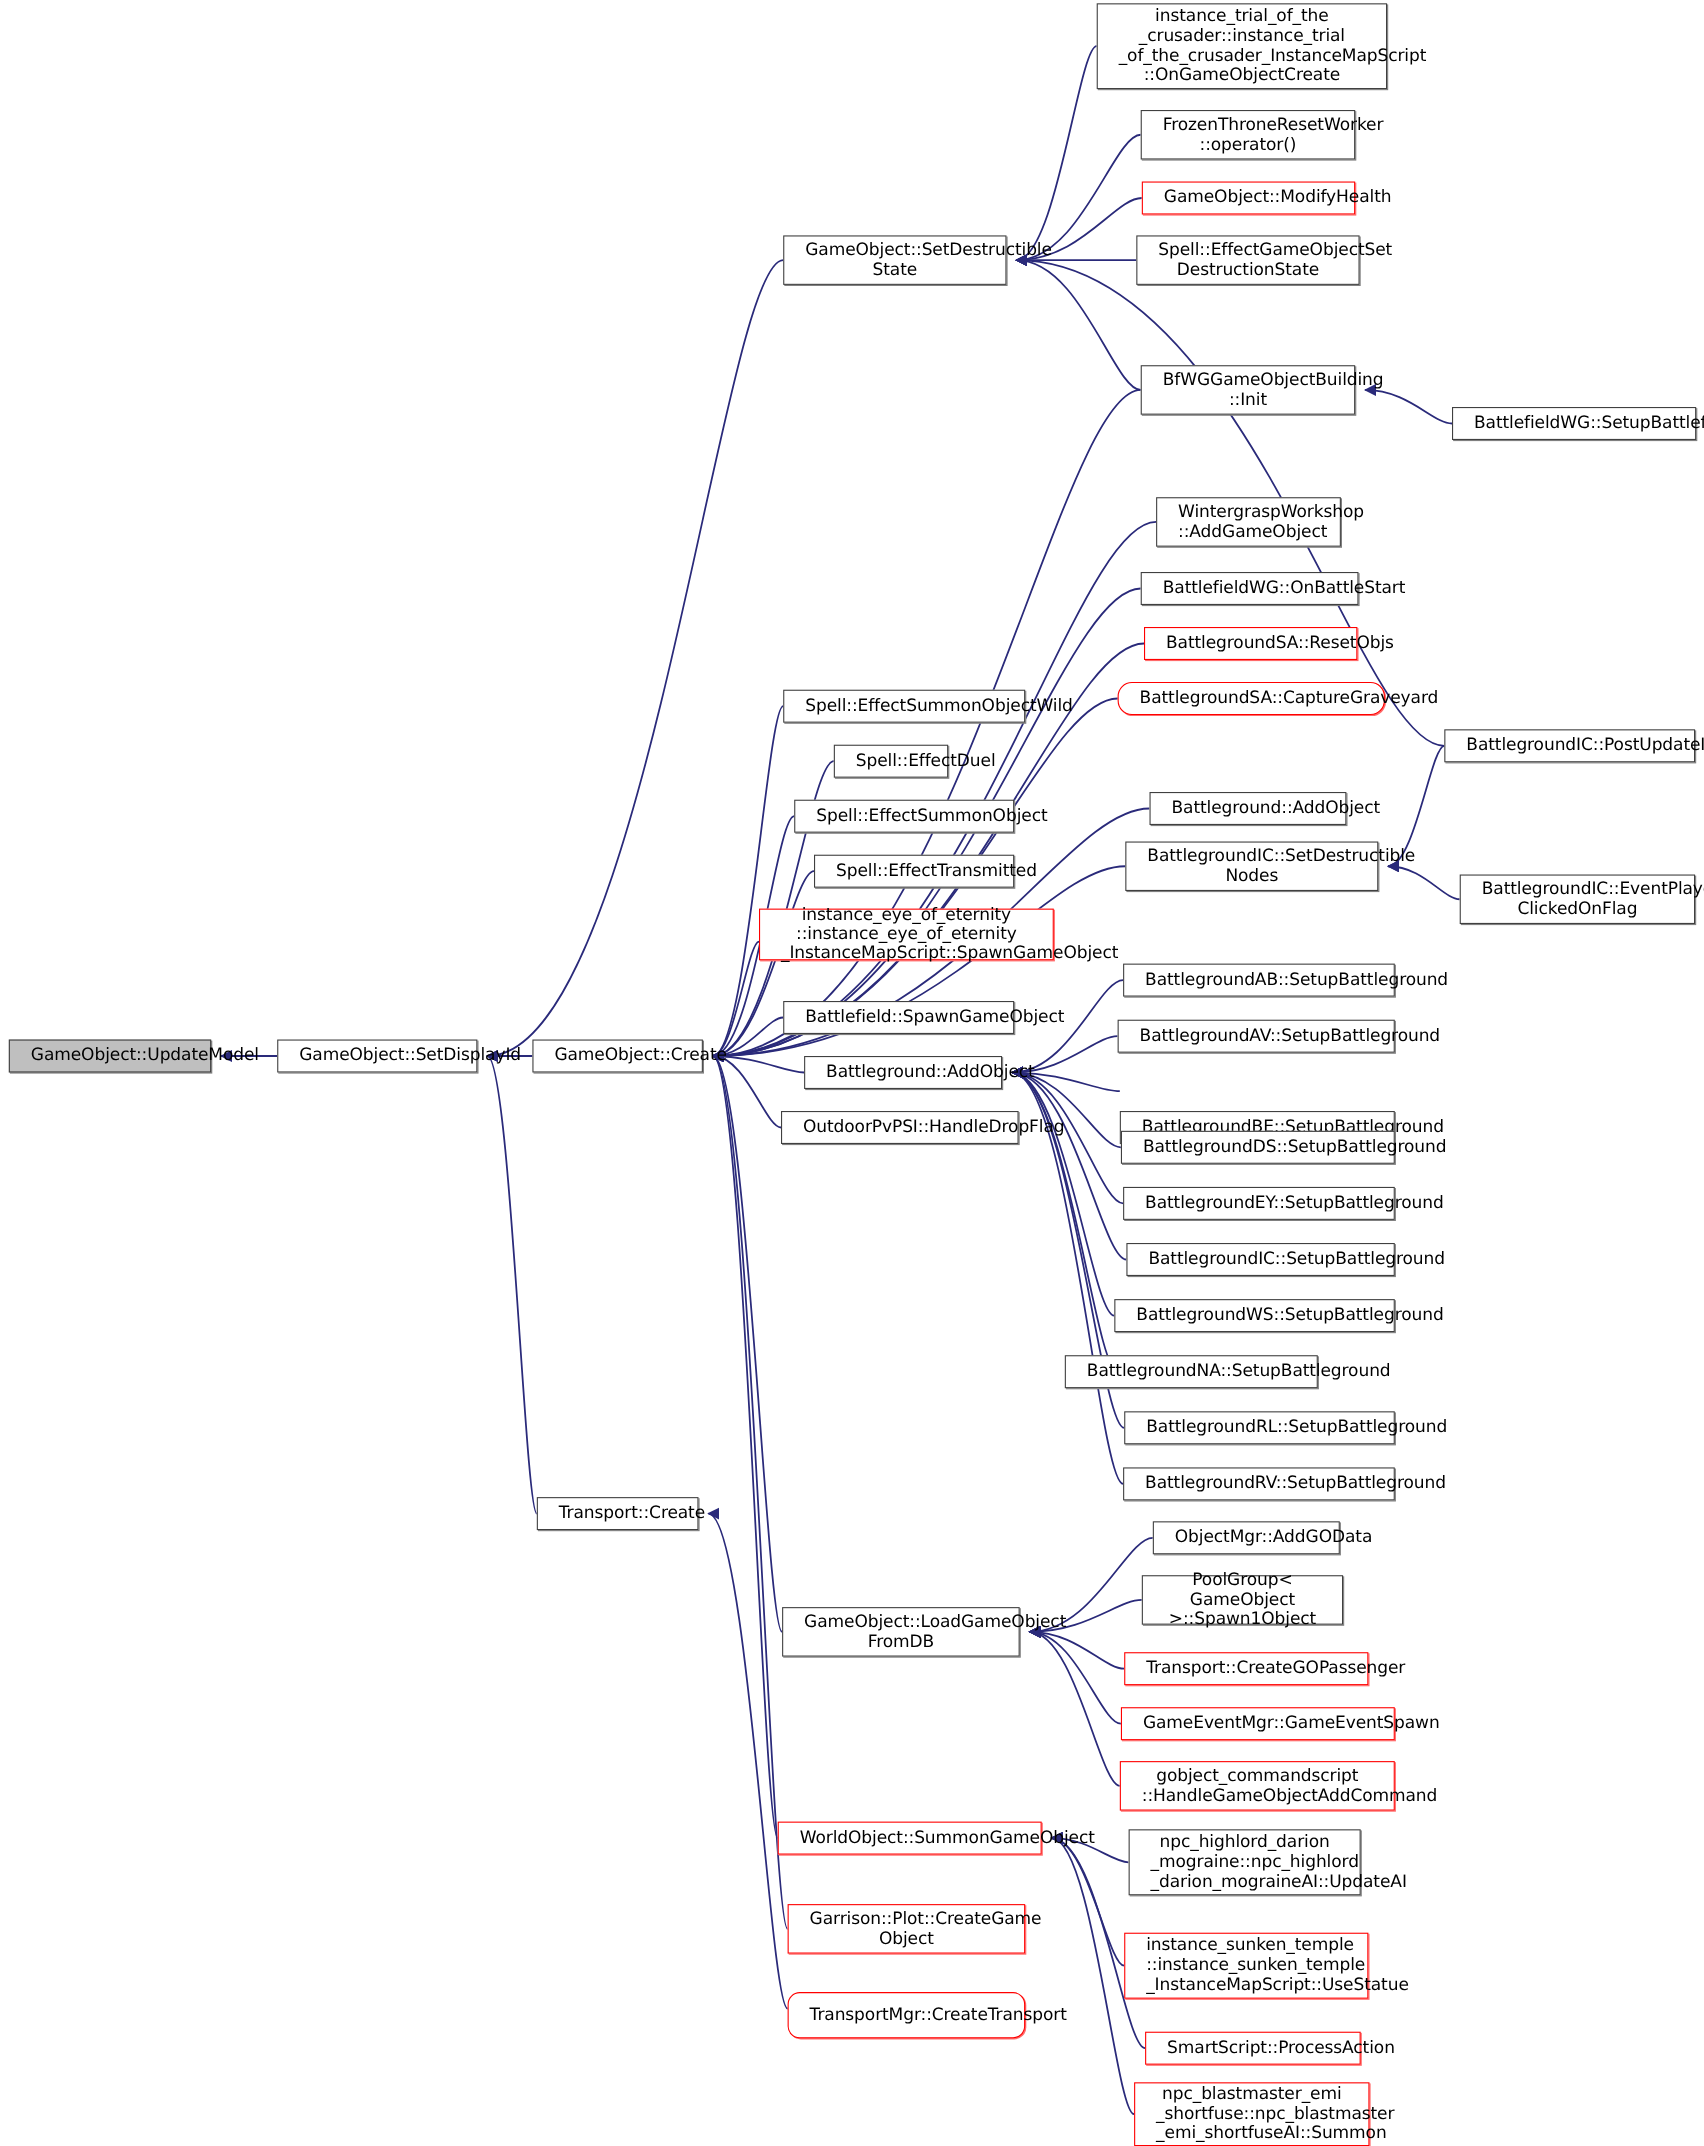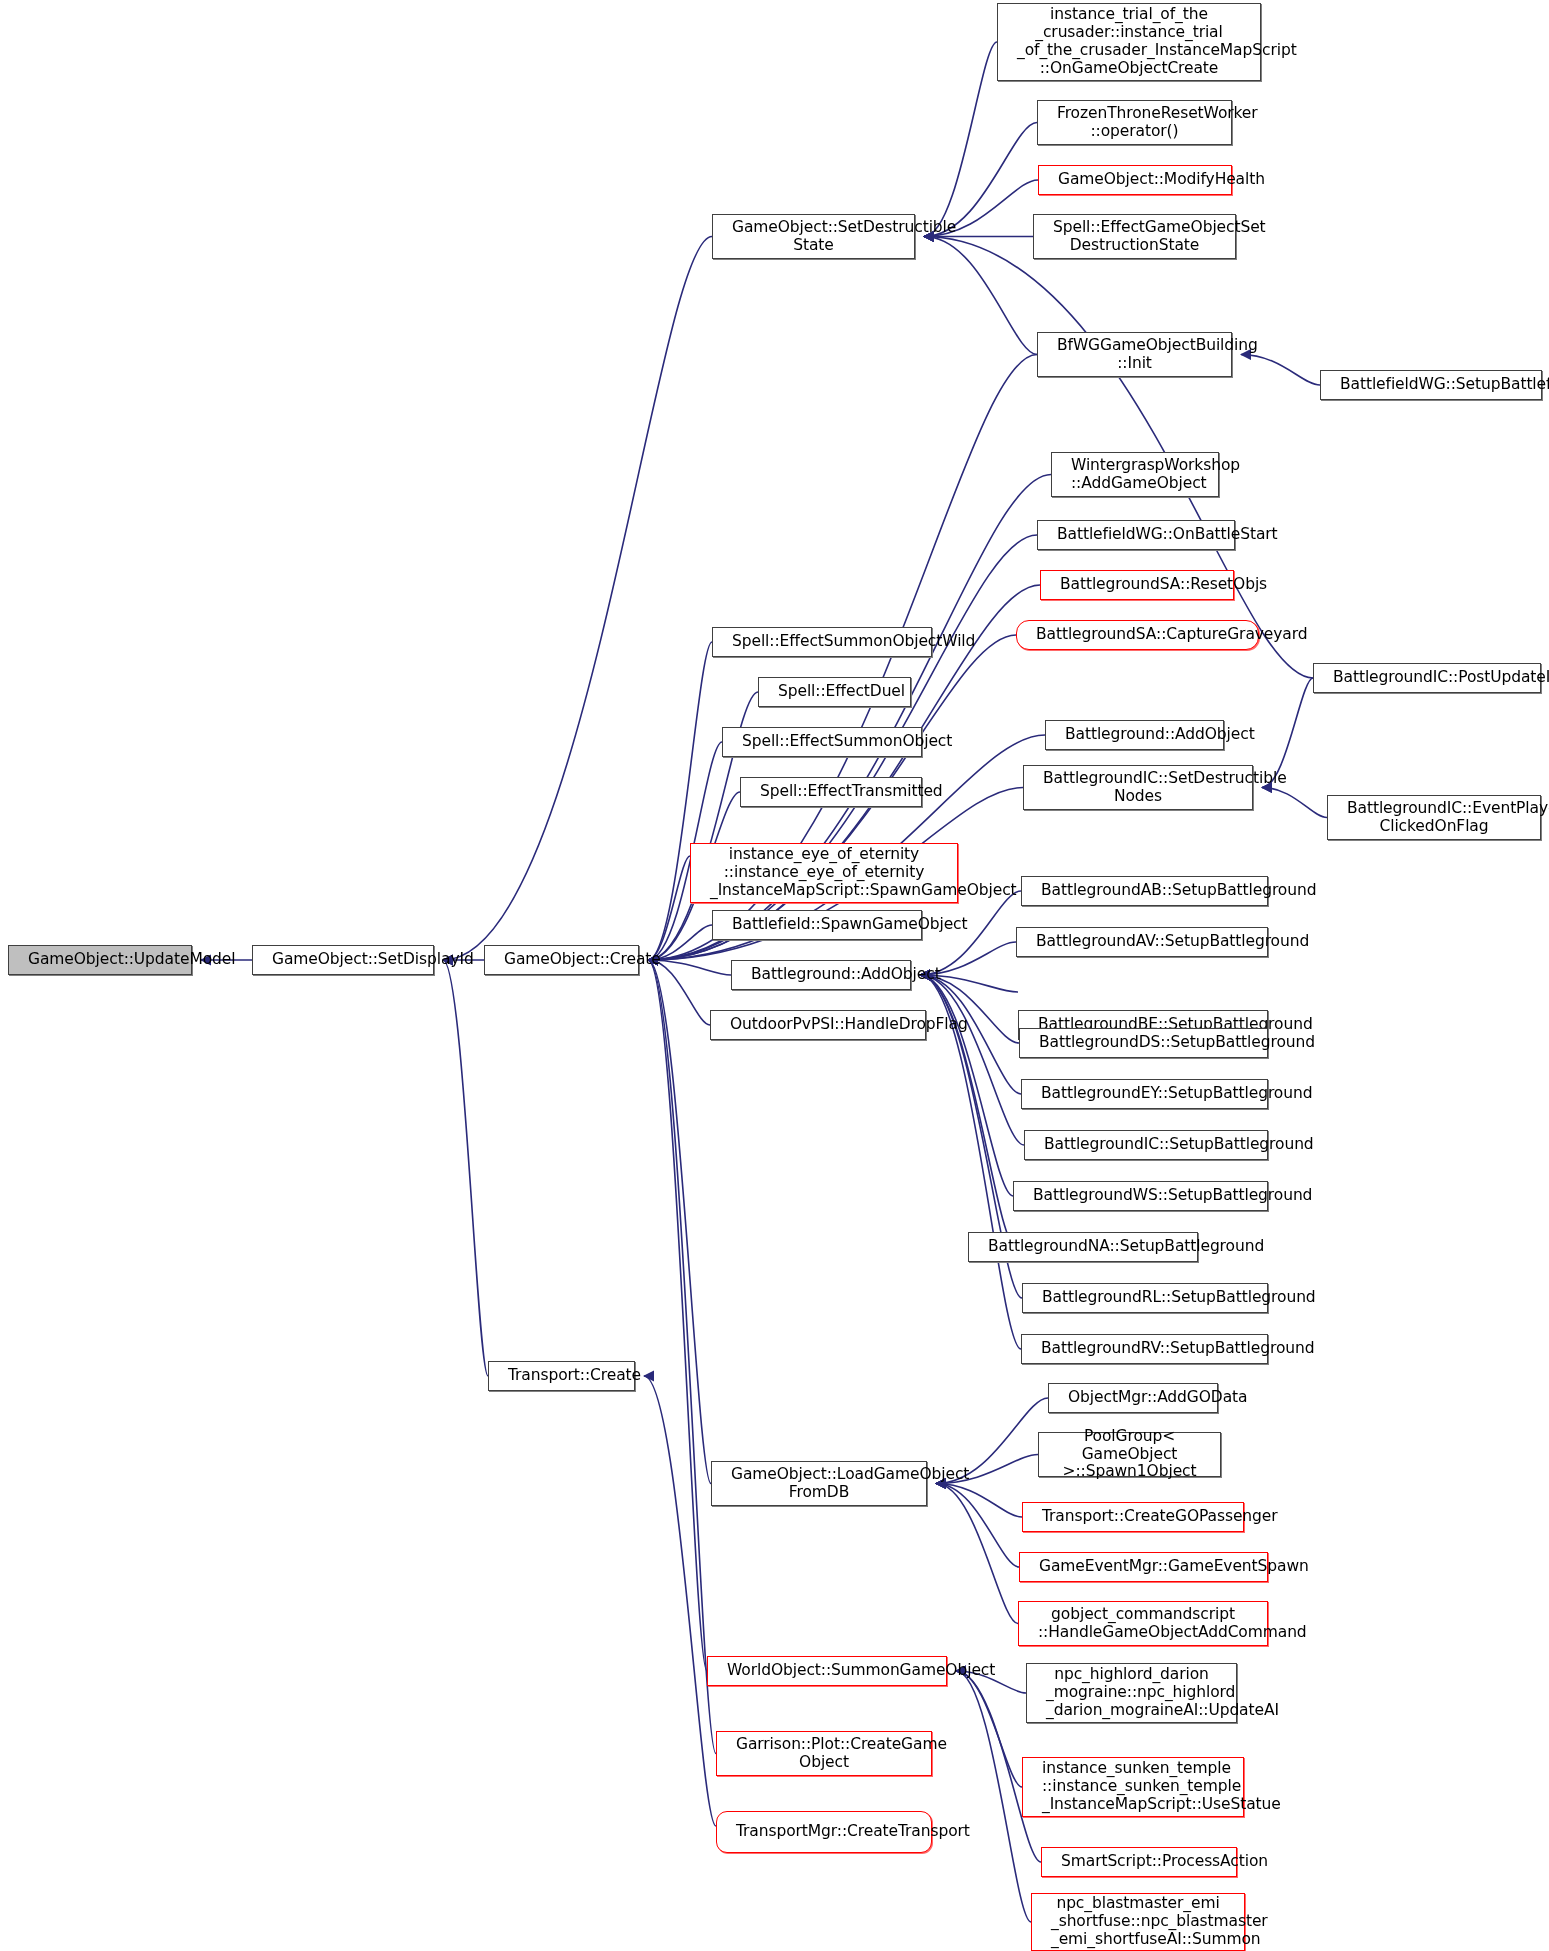--- a/index.html
+++ b/index.html
@@ -121,24 +121,24 @@
     <div class="node" style="left: 1016px; top: 927px; width: 252px; height: 30px;"><span>BattlegroundAV::SetupBattleground</span></div>
     <div class="node" style="left: 1018px; top: 977px; width: 250px; height: 30px; margin-top: 33px;"><span>BattlegroundBE::SetupBattleground</span></div>
     <div class="node" style="left: 1019px; top: 1028px; width: 249px; height: 30px;"><span>BattlegroundDS::SetupBattleground</span></div>
     <div class="node" style="left: 1021px; top: 1079px; width: 247px; height: 30px;"><span>BattlegroundEY::SetupBattleground</span></div>
     <div class="node" style="left: 1024px; top: 1130px; width: 244px; height: 30px;"><span>BattlegroundIC::SetupBattleground</span></div>
     <div class="node" style="left: 1013px; top: 1181px; width: 255px; height: 30px;"><span>BattlegroundWS::SetupBattleground</span></div>
     <div class="node" style="left: 968px; top: 1232px; width: 230px; height: 30px;"><span>BattlegroundNA::SetupBattleground</span></div>
     <div class="node" style="left: 1022px; top: 1283px; width: 246px; height: 30px;"><span>BattlegroundRL::SetupBattleground</span></div>
     <div class="node" style="left: 1021px; top: 1334px; width: 247px; height: 30px;"><span>BattlegroundRV::SetupBattleground</span></div>
     <div class="node" style="left: 712px; top: 627px; width: 220px; height: 30px;"><span>Spell::EffectSummonObjectWild</span></div>
-    <div class="node" style="left: 758px; top: 677px; width: 153px; height: 30px;"><span>Spell::EffectDuel</span></div>
+    <div class="node" style="left: 758px; top: 677px; width: 104px; height: 30px;"><span>Spell::EffectDuel</span></div>
     <div class="node" style="left: 722px; top: 727px; width: 200px; height: 30px;"><span>Spell::EffectSummonObject</span></div>
     <div class="node" style="left: 740px; top: 777px; width: 182px; height: 30px;"><span>Spell::EffectTransmitted</span></div>
-    <div class="node red" style="left: 690px; top: 826px; width: 268px; height: 60px; margin-top: 17px;"><span>instance_eye_of_eternity
+    <div class="node red" style="left: 690px; top: 826px; width: 268px; height: 47px;"><span>instance_eye_of_eternity
 ::instance_eye_of_eternity
 _InstanceMapScript::SpawnGameObject</span></div>
     <div class="node" style="left: 712px; top: 910px; width: 210px; height: 30px;"><span>Battlefield::SpawnGameObject</span></div>
     <div class="node" style="left: 731px; top: 960px; width: 180px; height: 30px;"><span>Battleground::AddObject</span></div>
     <div class="node" style="left: 710px; top: 1010px; width: 216px; height: 30px;"><span>OutdoorPvPSI::HandleDropFlag</span></div>
     <div class="node" style="left: 488px; top: 1361px; width: 147px; height: 30px;"><span>Transport::Create</span></div>
     <div class="node" style="left: 711px; top: 1461px; width: 216px; height: 45px;"><span>GameObject::LoadGameObject
 FromDB</span></div>
     <div class="node" style="left: 1048px; top: 1383px; width: 170px; height: 30px;"><span>ObjectMgr::AddGOData</span></div>
     <div class="node" style="left: 1038px; top: 1432px; width: 183px; height: 45px;"><span>PoolGroup&lt; GameObject

